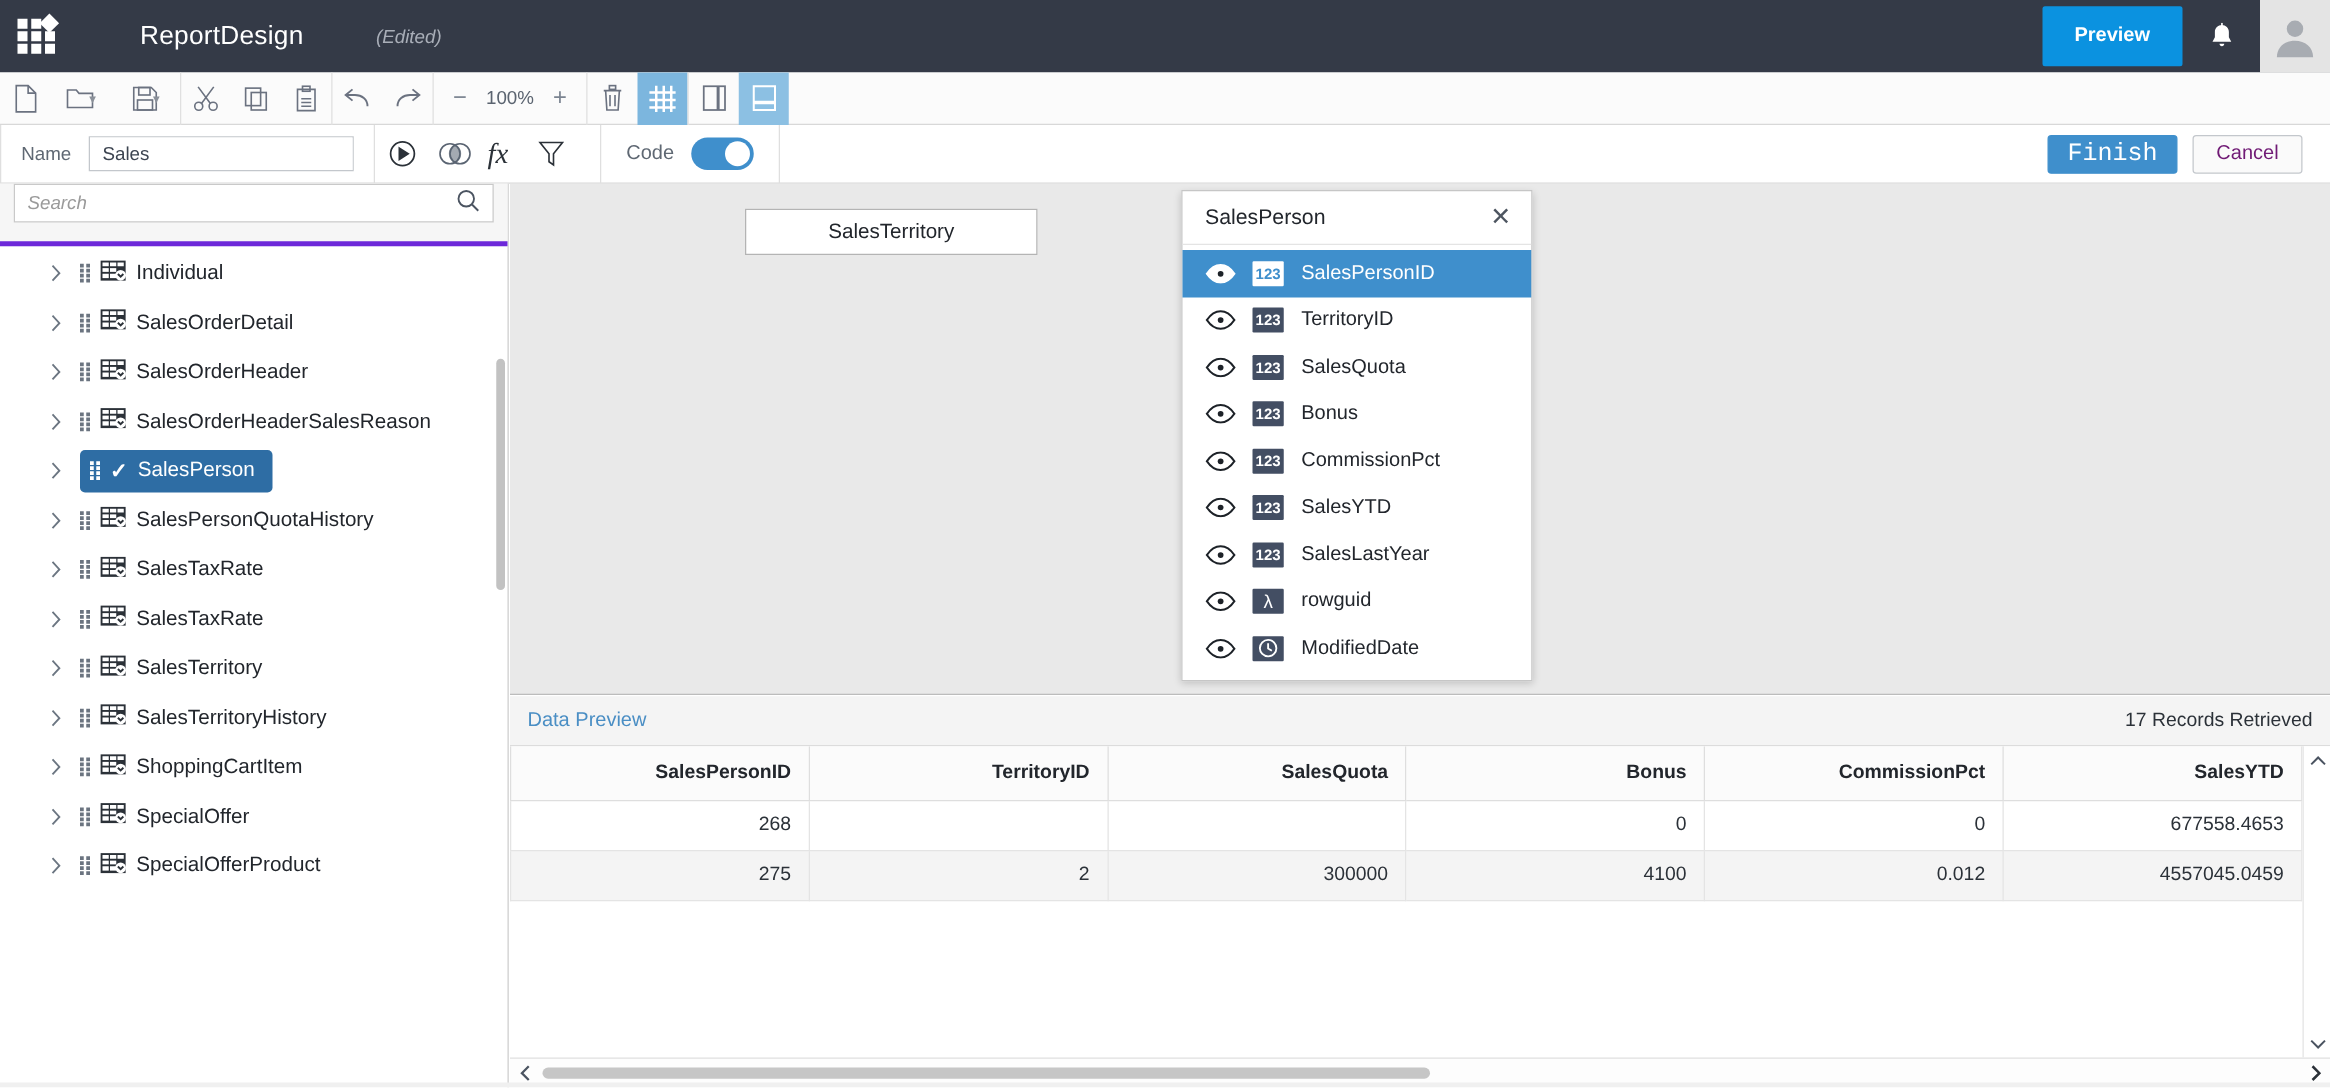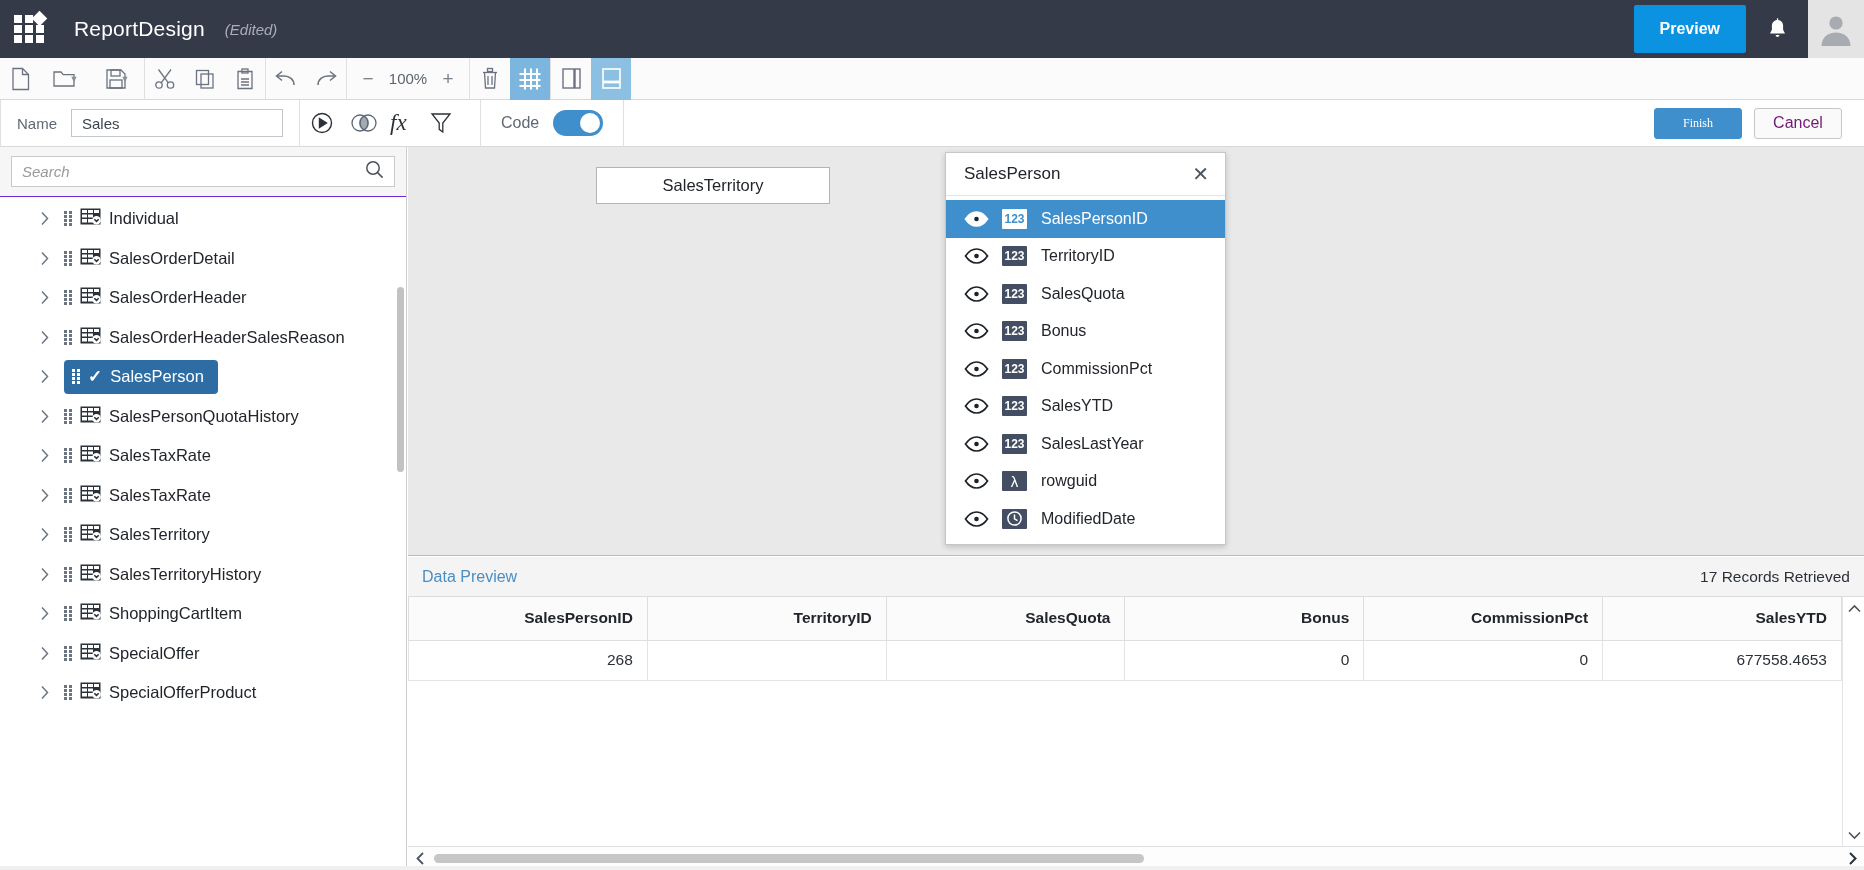--- a/index.html
+++ b/index.html
@@ -6,21 +6,21 @@
   html, body {
     width: 1864px; height: 870px;
     font-family: "Liberation Sans", sans-serif;
     background: #ffffff; overflow: hidden;
   }
   body { position: relative; }
 
   
   .titlebar {
     position: absolute; left: 0; top: 0; width: 1864px; height: 58px;
-    background: #343a47; display: flex; align-items: center;
+    background: #343a47; display: flex; align-items: center; gap: 38px;
   }
   .app-logo {
     width: 58px; height: 58px; display: flex; align-items: center;
     justify-content: center; position: relative;
   }
   .logo-grid { position: relative; width: 30px; height: 28px; }
   .logo-grid i {
     position: absolute; width: 8px; height: 8px; background: #fff; display: block;
   }
   .logo-diamond {
@@ -113,38 +113,38 @@
   .code-label { font-size: 16px; color: #5f6873; margin-right: 14px; }
   .toggle {
     width: 50px; height: 26px; border-radius: 13px; background: #3f8fcc;
     position: relative; cursor: pointer;
   }
   .toggle .knob {
     position: absolute; right: 3px; top: 3px; width: 20px; height: 20px;
     border-radius: 50%; background: #fff;
   }
   .btn-primary {
-    background: #3f8fcc; border: 1px solid #3f8fcc; color: #fff; font-size: 12px;
-    height: 31px; width: 88px; border-radius: 3px; cursor: pointer;
-    font-family: Liberation Serif, serif;
+    background: #3f8fcc; border: 1px solid #3f8fcc; color: #fff; font-size: 20px;
+    height: 31px; width: 104px; border-radius: 3px; cursor: pointer;
+    font-family: Liberation Mono, monospace;
   }
   .btn-default {
     background: #fafafa; border: 1px solid #c3c7cc; color: #701a75; font-size: 16px;
     height: 31px; width: 88px; border-radius: 3px; cursor: pointer; margin-left: 12px;
     font-family: "Liberation Sans", sans-serif;
   }
 
   
   .left-panel {
     position: absolute; left: 0; top: 147px; width: 407px; height: 723px;
     background: #fff; border-right: 1px solid #cdcdcd;
   }
   .search-area {
-    height: 50px; background: #f6f6f6; border-bottom: 1px solid #6d28d9;
-    display: flex; align-items: center; padding: 0 11px;
+    height: 50px; background: #f6f6f6; border-bottom: 4px solid #6d28d9;
+    display: flex; padding: 0 11px;
   }
   .search-box {
     flex: 1; height: 31px; border: 1px solid #c9c9c9; background: #fff;
     display: flex; align-items: center; padding: 0 10px;
   }
   .search-box input {
     flex: 1; border: none; outline: none; font-size: 15px; color: #3c4450;
     font-family: "Liberation Sans", sans-serif;
   }
   .search-box input::placeholder { color: #9a9a9a; font-style: italic; }
@@ -992,20 +992,28 @@
           </thead>
         <tbody id="grid-body">
             <tr class="">
               <td>268</td>
               <td></td>
               <td></td>
               <td>0</td>
               <td>0</td>
               <td>677558.4653</td>
             </tr>
+            <tr class="alt">
+              <td>275</td>
+              <td>2</td>
+              <td>300000</td>
+              <td>4100</td>
+              <td>0.012</td>
+              <td>4557045.0459</td>
+            </tr>
           </tbody>
       </table>
     </div>
     <div class="grid-vscroll">
       <div class="sb-arrow">
         <svg width="13" height="9" viewBox="0 0 13 9" fill="none" stroke="#4b5461" stroke-width="1.6">
             <path d="M1 7.5L6.5 2l5.5 5.5"></path>
           </svg>
       </div>
       <div class="sb-arrow bottom">

